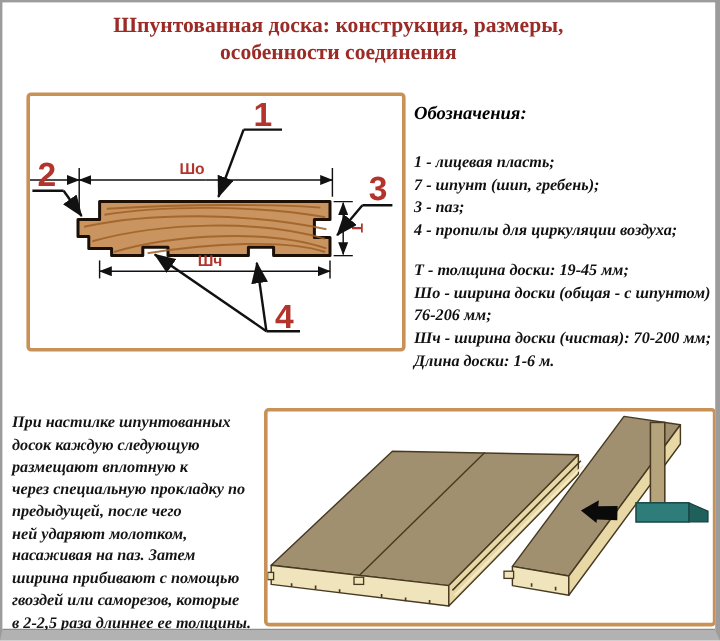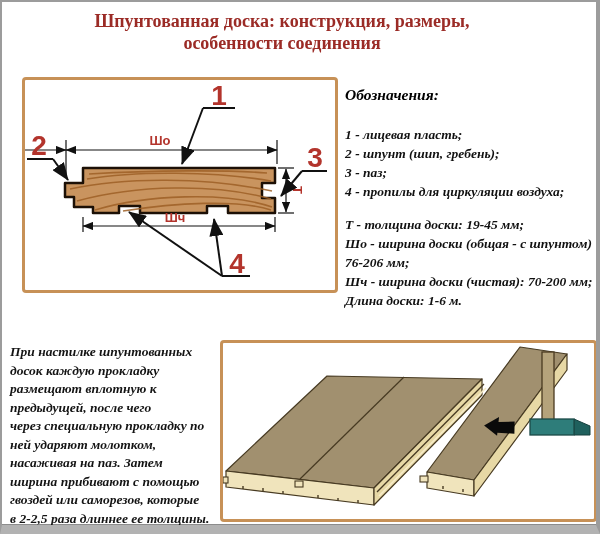--- a/index.html
+++ b/index.html
@@ -151,38 +151,38 @@
         <line class="leader" x1="197" y1="196" x2="104" y2="132" marker-end="url(#ah)"></line>
         <line class="leader" x1="197" y1="196" x2="189" y2="139" marker-end="url(#ah)"></line>
       </g>
     </svg>
   </div>
 
   <div class="legend">
     <div class="legend-heading">Обозначения:</div>
     <div class="legend-items">
       <div>1 - лицевая пласть;</div>
-      <div>2 - шпунт (шип, гребень);</div>
+      <div>7 - шпунт (шип, гребень);</div>
       <div>3 - паз;</div>
       <div>4 - пропилы для циркуляции воздуха;</div>
     </div>
     <div class="legend-dims">
       <div>Т - толщина доски: 19-45 мм;</div>
       <div>Шо - ширина доски (общая - с шпунтом) 76-206 мм;</div>
       <div>Шч - ширина доски (чистая): 70-200 мм;</div>
       <div>Длина доски: 1-6 м.</div>
     </div>
   </div>
 
   <div class="install-text">
     <div>При настилке шпунтованных</div>
-    <div>досок каждую прокладку</div>
+    <div>досок каждую следующую</div>
     <div>размещают вплотную к</div>
+    <div>через специальную прокладку по</div>
     <div>предыдущей, после чего</div>
-    <div>через специальную прокладку по</div>
     <div>ней ударяют молотком,</div>
     <div>насаживая на паз. Затем</div>
     <div>ширина прибивают с помощью</div>
     <div>гвоздей или саморезов, которые</div>
     <div>в 2-2,5 раза длиннее ее толщины.</div>
   </div>
 
   <div class="panel" id="illustration-panel">
     <svg viewBox="0 0 371 176">
 

